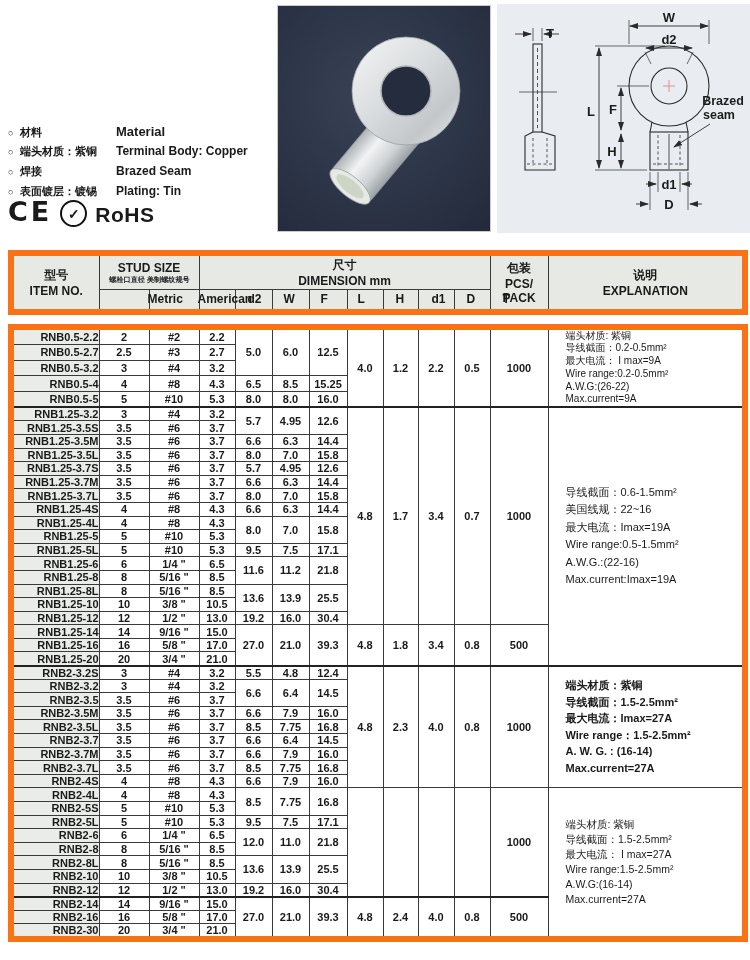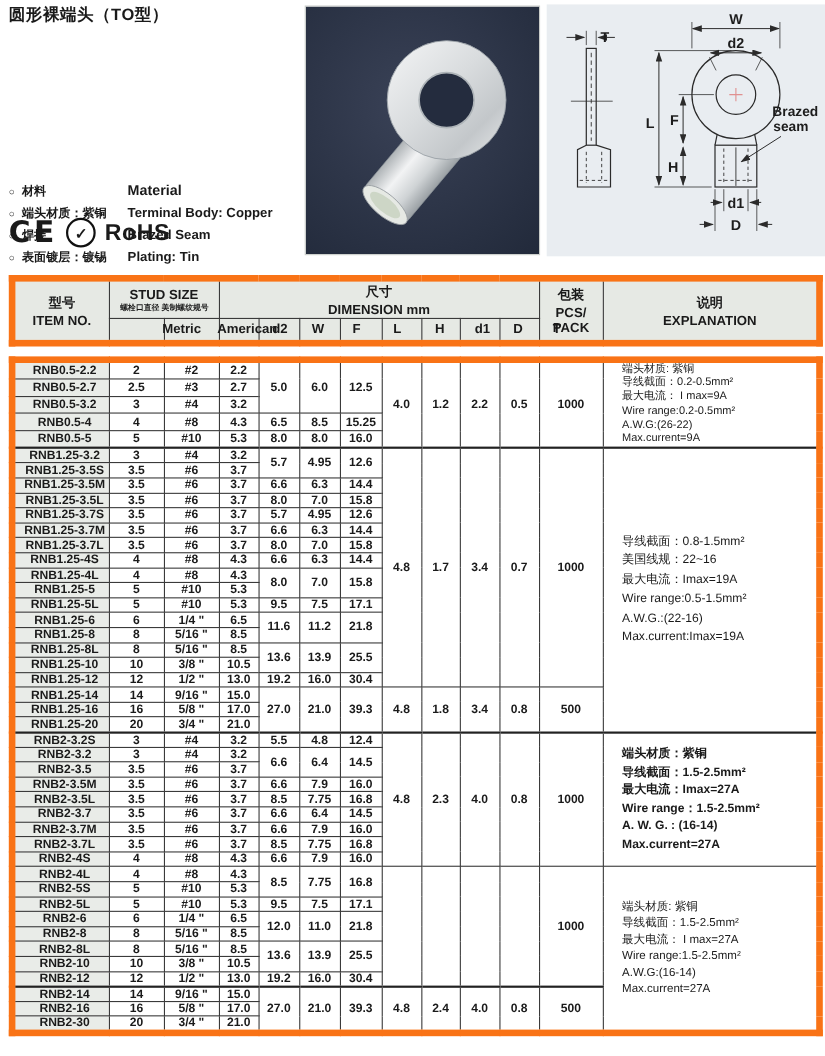--- a/index.html
+++ b/index.html
@@ -7,25 +7,25 @@
   body { width:750px; height:960px; position:relative; font-family:"Liberation Sans", sans-serif; color:#1a1a1a; overflow:hidden; }
 
   
   .title-block { position:absolute; left:8px; top:4px; }
   .title-zh { font-size:15px; font-weight:bold; letter-spacing:.5px; }
   .title-en { font-size:16px; font-weight:700; margin-top:1px; }
 
   .materials { position:absolute; left:8px; top:124px; width:266px; }
   .mat-row { display:flex; align-items:baseline; height:20px; }
   .mat-bullet { width:12px; font-size:9px; color:#222; }
-  .mat-zh { width:96px; font-size:11px; font-weight:600;margin-top:42px; }
+  .mat-zh { width:96px; font-size:11px; font-weight:600; }
   .mat-en { font-size:12px; font-weight:700; }
   .mat-row.first .mat-en { font-size:13px; }
 
-  .certs { position:absolute; left:8px; top:196px; display:flex; align-items:center; gap:8px; }
+  .certs { position:absolute; left:8px; top:196px; display:flex; align-items:flex-end; gap:8px; }
   .ce-mark { font-size:27px; font-weight:bold; letter-spacing:3px; font-family:"DejaVu Sans", sans-serif; }
   .qbadge { width:27px; height:27px; border:2.5px solid #111; border-radius:50%; position:relative; display:flex; align-items:center; justify-content:center; }
   .qbadge span { font-size:14px; font-weight:bold; }
   .rohs { font-size:21px; font-weight:bold; letter-spacing:.5px; }
 
   .photo { position:absolute; left:277px; top:5px; width:214px; height:227px; border:1px solid #c9ccc9; }
   .diagram { position:absolute; left:497px; top:4px; width:253px; height:229px; background:#e9edf1; }
 
   
   .tablewrap { position:absolute; left:8px; top:250px; width:734px; }
@@ -35,36 +35,35 @@
 
   .head th { background:#e6e9e4; font-weight:bold; text-align:center; vertical-align:middle; padding:1px 0; }
   .head .zh { font-size:12px; }
   .head .en { font-size:12px; }
   .head .tiny { font-size:7.5px; font-weight:600; white-space:nowrap; transform:scale(.95); }
   .head .sub th { font-size:12px; height:22px;padding-left:48px; }
   .h-top { height:24px; }
 
   .bodytbl { margin-top:9px; }
   .bodytbl td { height:13.6px; font-size:11px; font-weight:bold; text-align:center; vertical-align:middle; padding:0; line-height:12px; }
-  .bodytbl td.c-item { text-align:center; padding-left:5px; background:#e9ece8; }
+  .bodytbl td.c-item { text-align:right; padding-left:5px; background:#e9ece8; }
   .bodytbl tr.sec td { border-top:2px solid #222; }
   td.exp { text-align:left !important; padding-left:17px !important; font-weight:normal !important; background:#fff; }
   td.exp div { white-space:nowrap; }
   .e-a div { font-size:10px;  line-height:12.8px; }
   .e-b div { font-size:11px;  line-height:17.5px; }
   .e-c div { font-size:11px;  line-height:16.5px; font-weight:600; }
   .e-d div { font-size:10.5px;line-height:15px; }
 
   svg text { font-family:"Liberation Sans", sans-serif; }
 </style>
 </head>
 <body>
 
 <div class="title-block">
-  <div class="title-zh">圆形裸端头（TO型）</div>
 </div>
 
 <div class="materials">
   <div class="mat-row first">
     <span class="mat-bullet">○</span>
     <span class="mat-zh">材料</span>
     <span class="mat-en">Material</span>
   </div>
   <div class="mat-row">
     <span class="mat-bullet">○</span>
@@ -339,21 +338,21 @@
           <td class="num">3.2</td>
           <td class="num" rowspan="2">5.7</td>
           <td class="num" rowspan="2">4.95</td>
           <td class="num" rowspan="2">12.6</td>
           <td class="num" rowspan="16">4.8</td>
           <td class="num" rowspan="16">1.7</td>
           <td class="num" rowspan="16">3.4</td>
           <td class="num" rowspan="16">0.7</td>
           <td class="num" rowspan="16">1000</td>
           <td class="exp e-b" rowspan="19">
-            <div>导线截面：0.8-1.5mm²</div>
+            <div>导线截面：0.6-1.5mm²</div>
             <div>美国线规：22~16</div>
             <div>最大电流：Imax=19A</div>
             <div>Wire range:0.5-1.5mm²</div>
             <div>A.W.G.:(22-16)</div>
             <div>Max.current:Imax=19A</div>
           </td>
         </tr>
         <tr>
           <td class="c-item">RNB1.25-3.5S</td>
           <td class="num">3.5</td>

